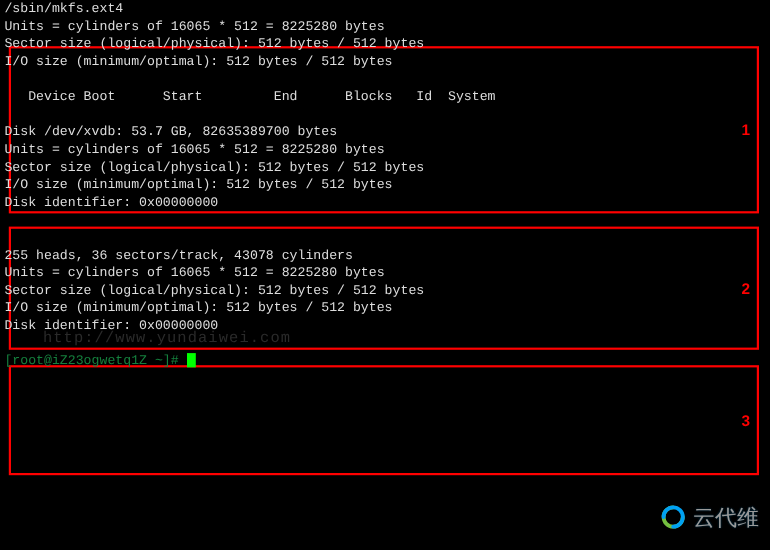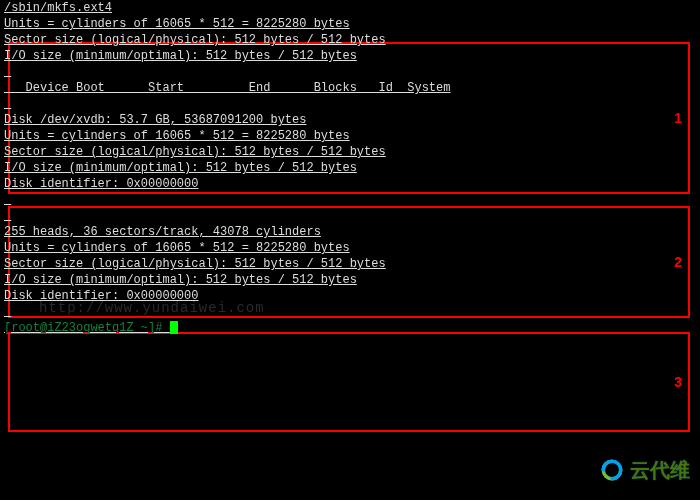--- a/index.html
+++ b/index.html
@@ -1,20 +1,20 @@
 <!DOCTYPE html>
 <html><head>
 <meta charset="utf-8">
 <style>
   html,body{margin:0;padding:0;background:#555;width:700px;height:500px;overflow:hidden;font-family:Consolas,'Courier New',monospace;font-size:12px;}
   .terminal{background:#000;color:#ddd;width:700px;height:500px;position:relative;box-sizing:border-box;padding:0;}
-  .line{white-space:pre;line-height:16px;padding-left:4px;text-decoration:underline;}
+  .line{white-space:pre;line-height:16px;padding-left:4px;}
   .wm{position:absolute;right:10px;bottom:16px;display:flex;align-items:center;gap:4px;pointer-events:none;opacity:0.95;}
   .wm-logo{width:28px;height:28px;}
-  .wm-text{font-family:'Microsoft YaHei',Arial,sans-serif;font-weight:bold;font-size:20px;color:#4d7c0f;text-shadow:0 0 2px #004466;}
+  .wm-text{font-family:'Microsoft YaHei',Arial,sans-serif;font-weight:normal;font-size:20px;color:#a3a3a3;text-shadow:0 0 2px #004466;}
   .box{position:absolute;border:2px solid #ff0000;left:8px;right:10px;box-sizing:border-box;}
   .box-label{position:absolute;right:6px;top:50%;transform:translateY(-50%);color:#ff0000;font-weight:bold;font-size:14px;font-family:Arial,sans-serif;}
   .cursor{display:inline-block;width:8px;height:13px;background:#00ff00;vertical-align:middle;}
   .prompt-host{color:#15803d;}
   .ghost{position:absolute;left:0;right:0;pointer-events:none;color:#2a2a2a;font-size:12px;letter-spacing:1px;white-space:nowrap;z-index:0;margin-left:39px;}
   .content{position:relative;z-index:1;}
 </style>
 </head>
 <body>
 
@@ -26,21 +26,21 @@
     <div class="line">/sbin/mkfs.ext4</div>
     <div class="line"></div>
 
     <div class="line">Units = cylinders of 16065 * 512 = 8225280 bytes</div>
     <div class="line">Sector size (logical/physical): 512 bytes / 512 bytes</div>
     <div class="line">I/O size (minimum/optimal): 512 bytes / 512 bytes</div>
     <div class="line">&nbsp;</div>
     <div class="line">   Device Boot      Start         End      Blocks   Id  System</div>
     <div class="line">&nbsp;</div>
 
-    <div class="line">Disk /dev/xvdb: 53.7 GB, 53687091200 bytes</div>
+    <div class="line">Disk /dev/xvdb: 53.7 GB, 82635389700 bytes</div>
     <div class="line">Units = cylinders of 16065 * 512 = 8225280 bytes</div>
     <div class="line">Sector size (logical/physical): 512 bytes / 512 bytes</div>
     <div class="line">I/O size (minimum/optimal): 512 bytes / 512 bytes</div>
     <div class="line">Disk identifier: 0x00000000</div>
     <div class="line">&nbsp;</div>
     <div class="line">&nbsp;</div>
 
     <div class="line">255 heads, 36 sectors/track, 43078 cylinders</div>
     <div class="line">Units = cylinders of 16065 * 512 = 8225280 bytes</div>
     <div class="line">Sector size (logical/physical): 512 bytes / 512 bytes</div>

